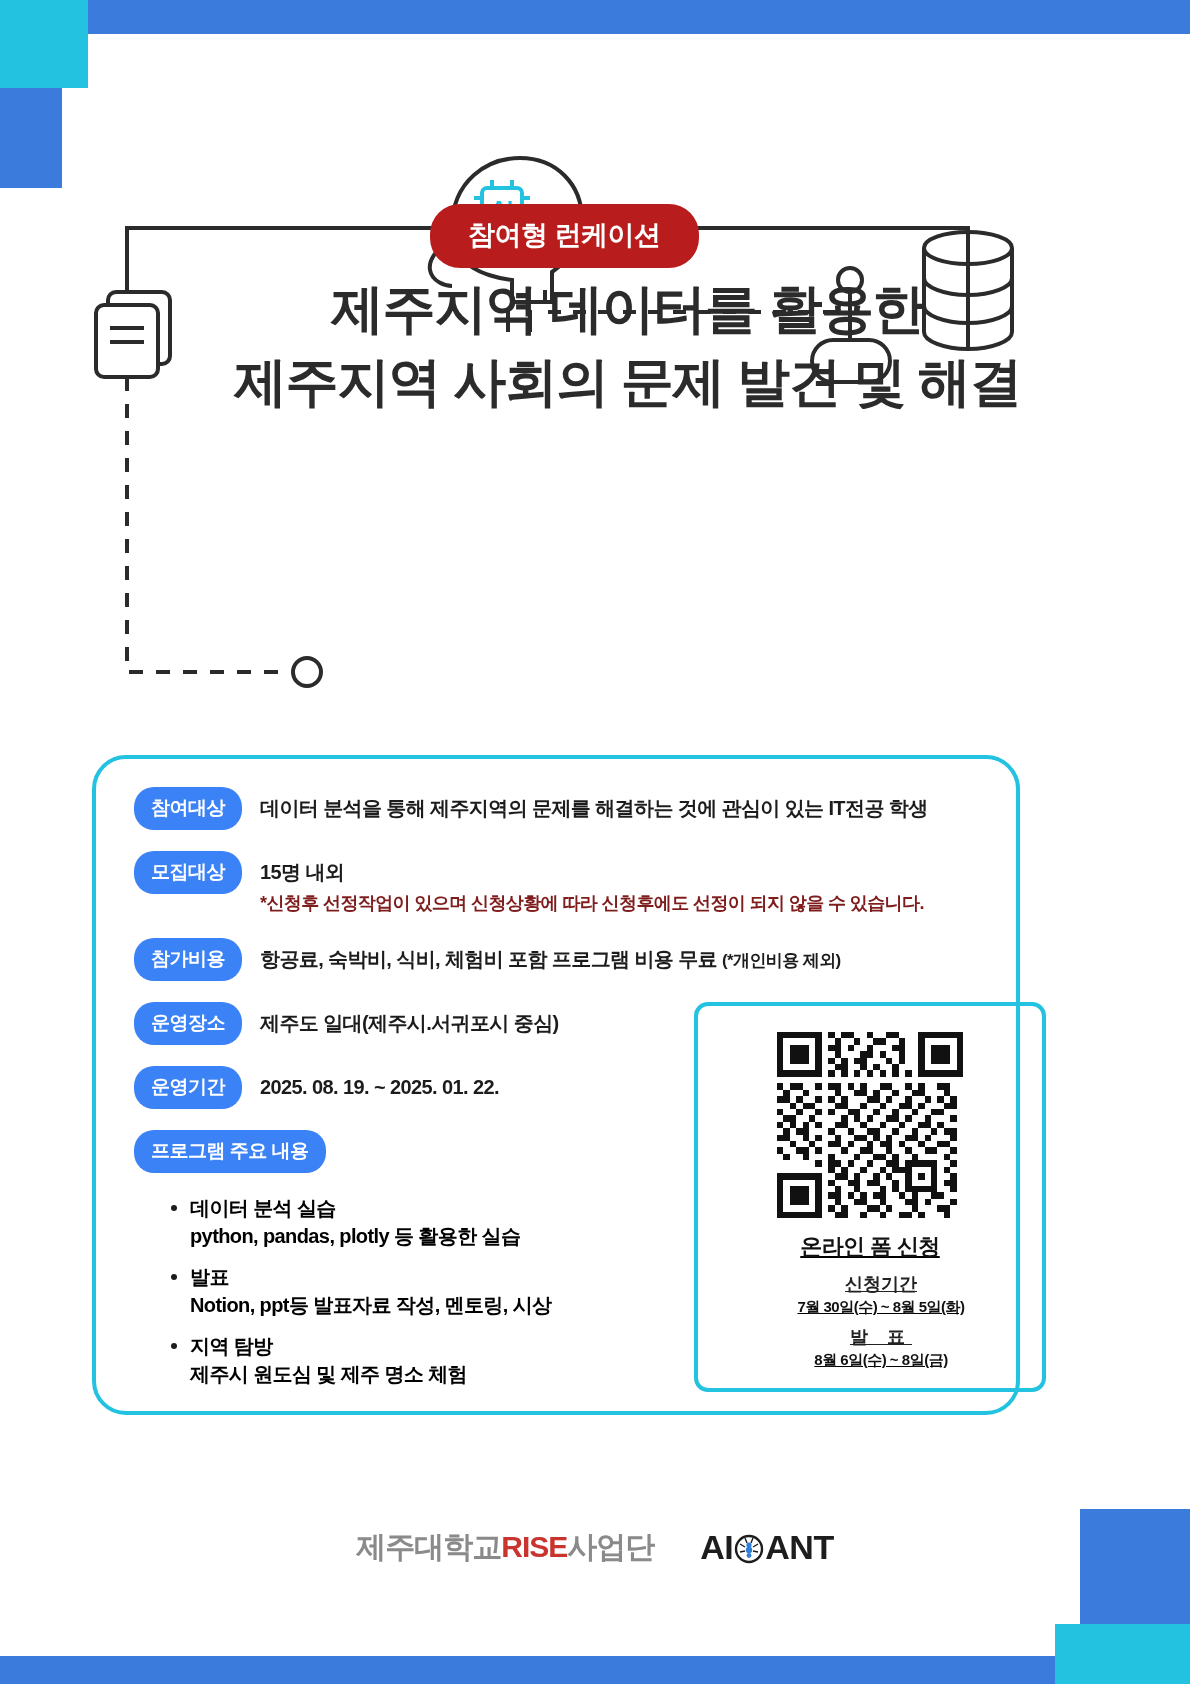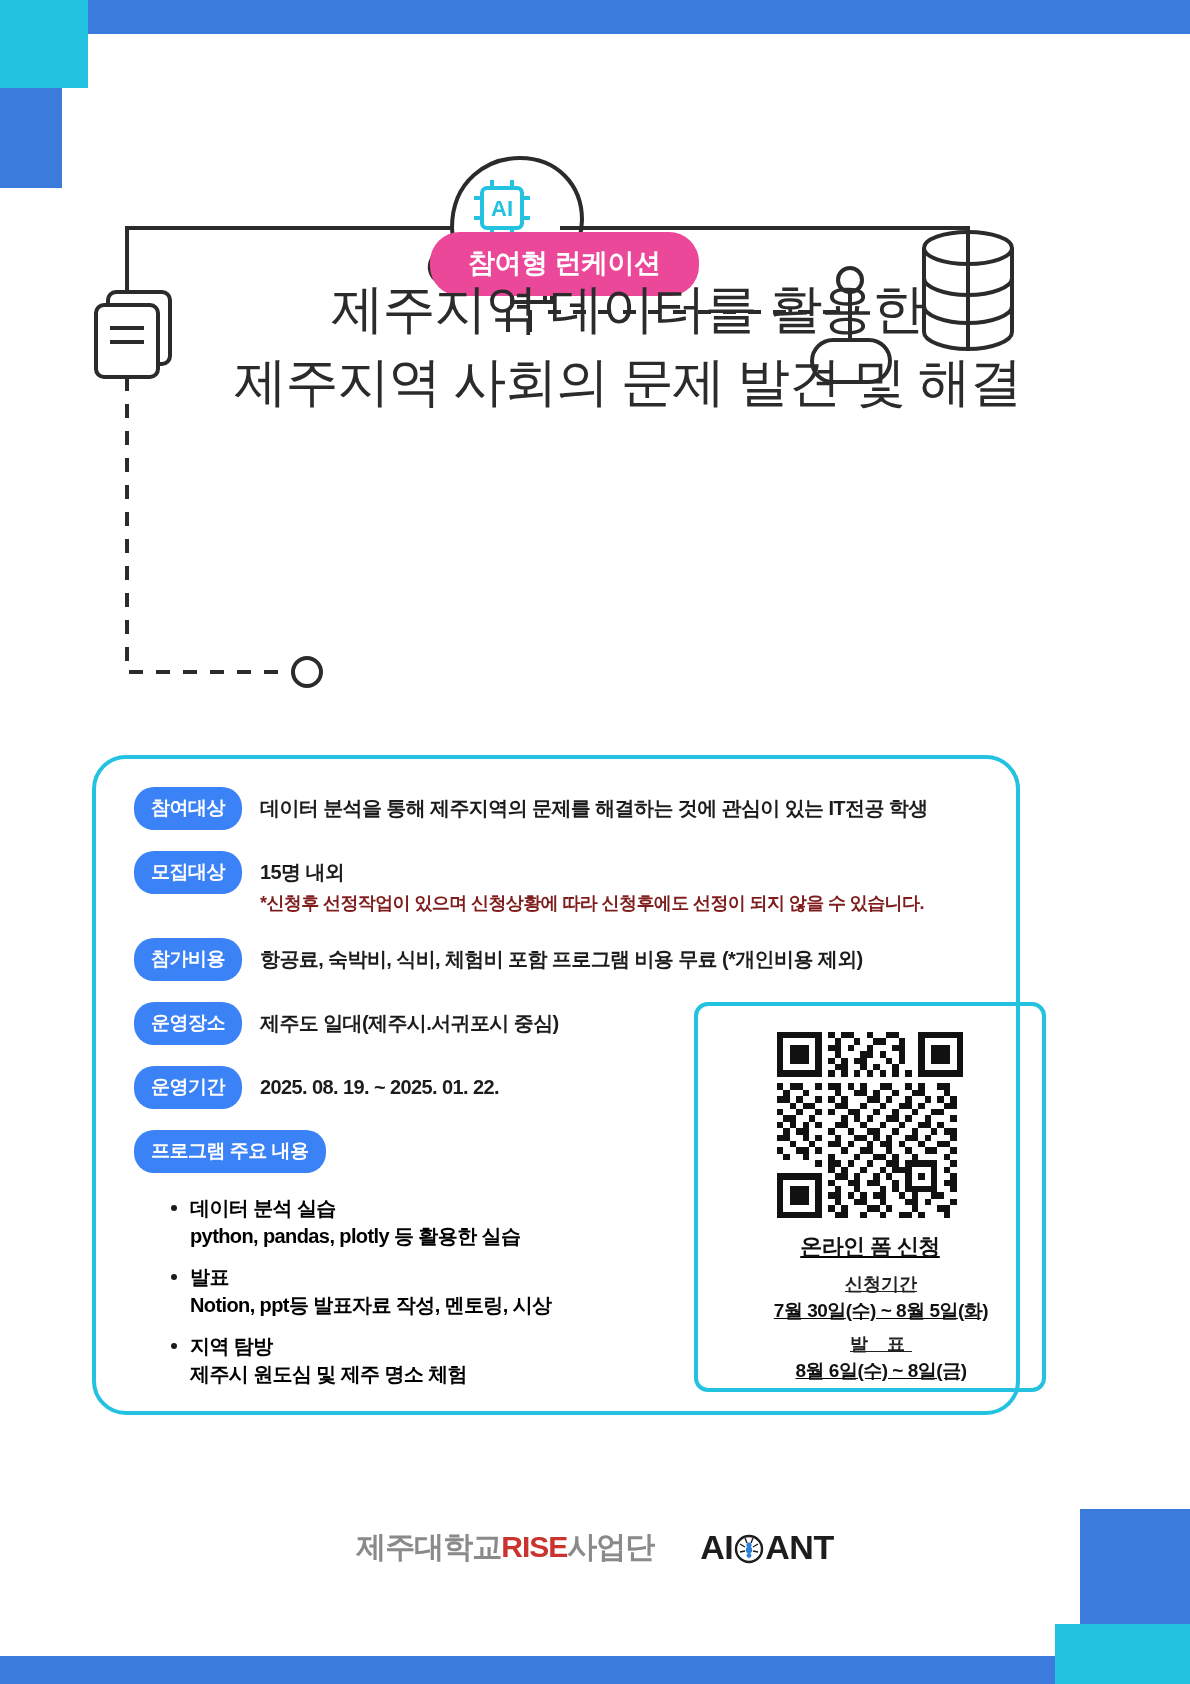--- a/index.html
+++ b/index.html
@@ -46,39 +46,38 @@
   .hero {
     position: absolute;
     top: 150px; left: 0; width: 1190px; height: 560px;
   }
   .hero svg { position: absolute; top: 0; left: 0; }
 
   .badge {
     position: absolute;
     top: 204px;
     left: 430px;
-    background: #ec4899;
+    background: #b91c1c;
     color: #fff;
     border-radius: 30px;
     padding: 13px 38px 15px;
     font-size: 27px;
     font-weight: bold;
     letter-spacing: -0.5px;
-    margin-top: 28px;
   }
 
   .title {
     position: absolute;
     top: 272px;
     left: 0;
     width: 1190px;
     text-align: center;
     color: #2b2b2b;
     font-size: 53px;
-    font-weight: normal;
+    font-weight: bold;
     line-height: 1.38;
     letter-spacing: -1.5px;
     padding-left: 65px;
     box-sizing: border-box;
   }
 
   
   .card {
     position: absolute;
     top: 755px;
@@ -126,21 +125,21 @@
     line-height: 1.5;
   }
   .row-body .sub {
     display: block;
     font-size: 18px;
     font-weight: bold;
     color: #7f1d1d;
     margin-top: 3px;
   }
   .row-body .note {
-    font-size: 20px;
+    font-size: 17px;
     font-weight: bold;
   }
 
   .prog-title-wrap { margin-top: 6px; }
   .bullets {
     margin: 10px 0 0 0;
     padding-left: 56px;
     list-style: none;
     color: #000000;
   }
@@ -196,21 +195,21 @@
   }
   .qr-label {
     font-size: 18px;
     font-weight: bold;
     color: #222;
     text-decoration: underline;
     letter-spacing: 0px;
   }
   .qr-label.spaced { letter-spacing: 7px; }
   .qr-val {
-    font-size: 19px;
+    font-size: 15px;
     font-weight: bold;
     color: #111;
     margin: 2px 0 8px;
     letter-spacing: -0.5px;
   }
 
   
   .footer {
     position: absolute;
     bottom: 116px;

